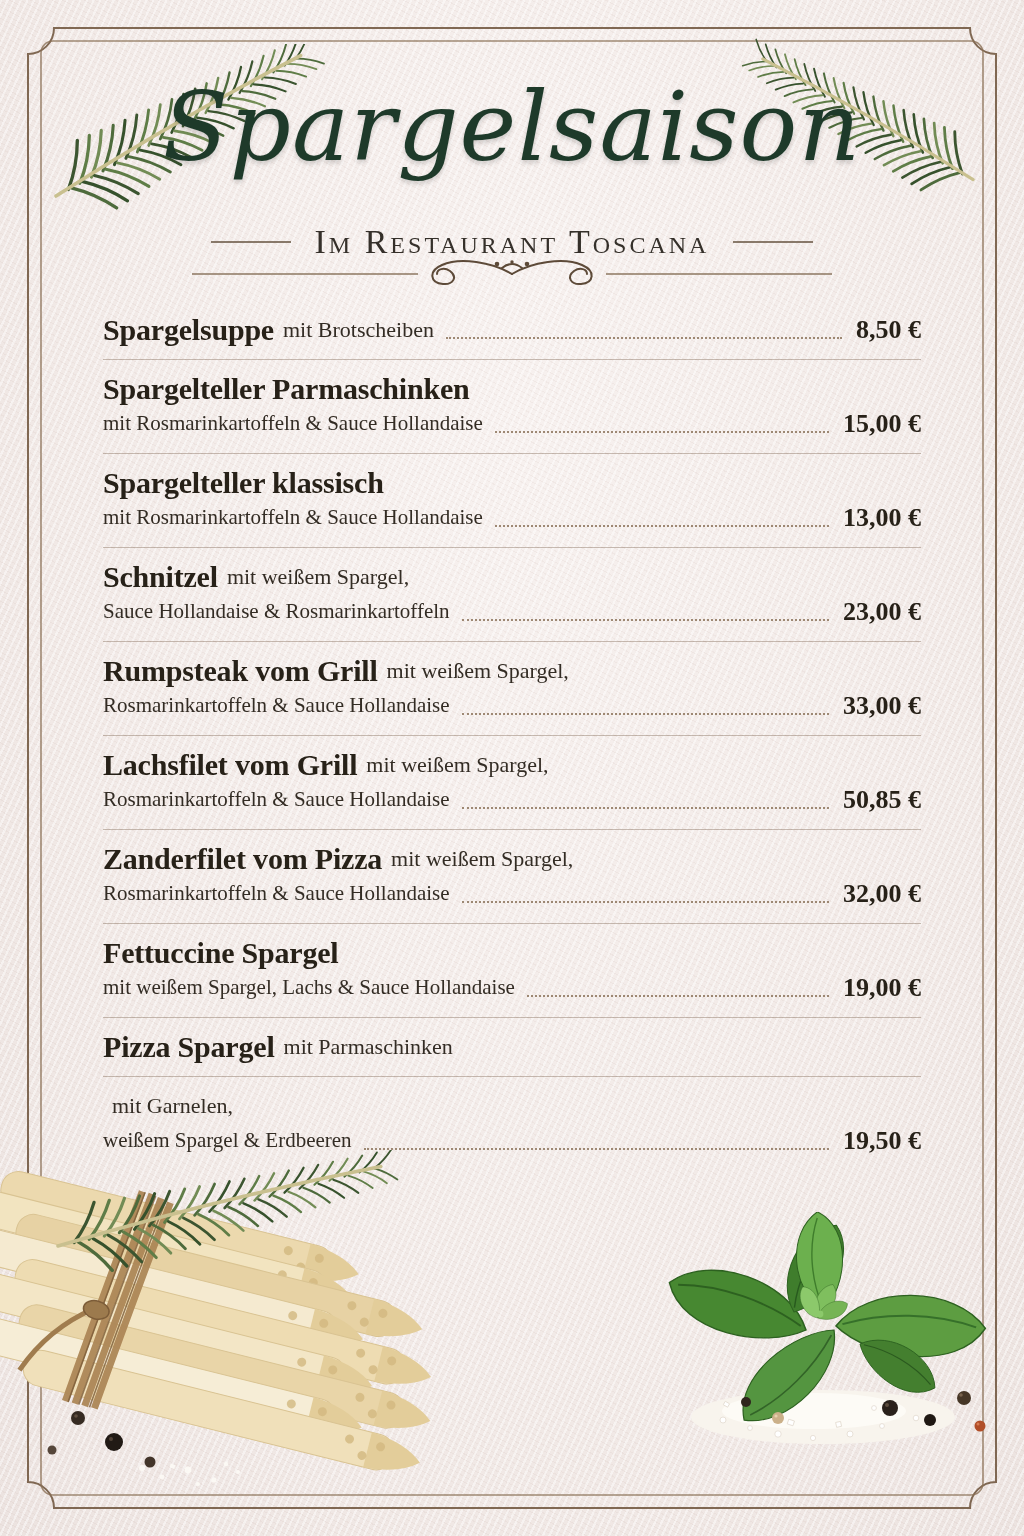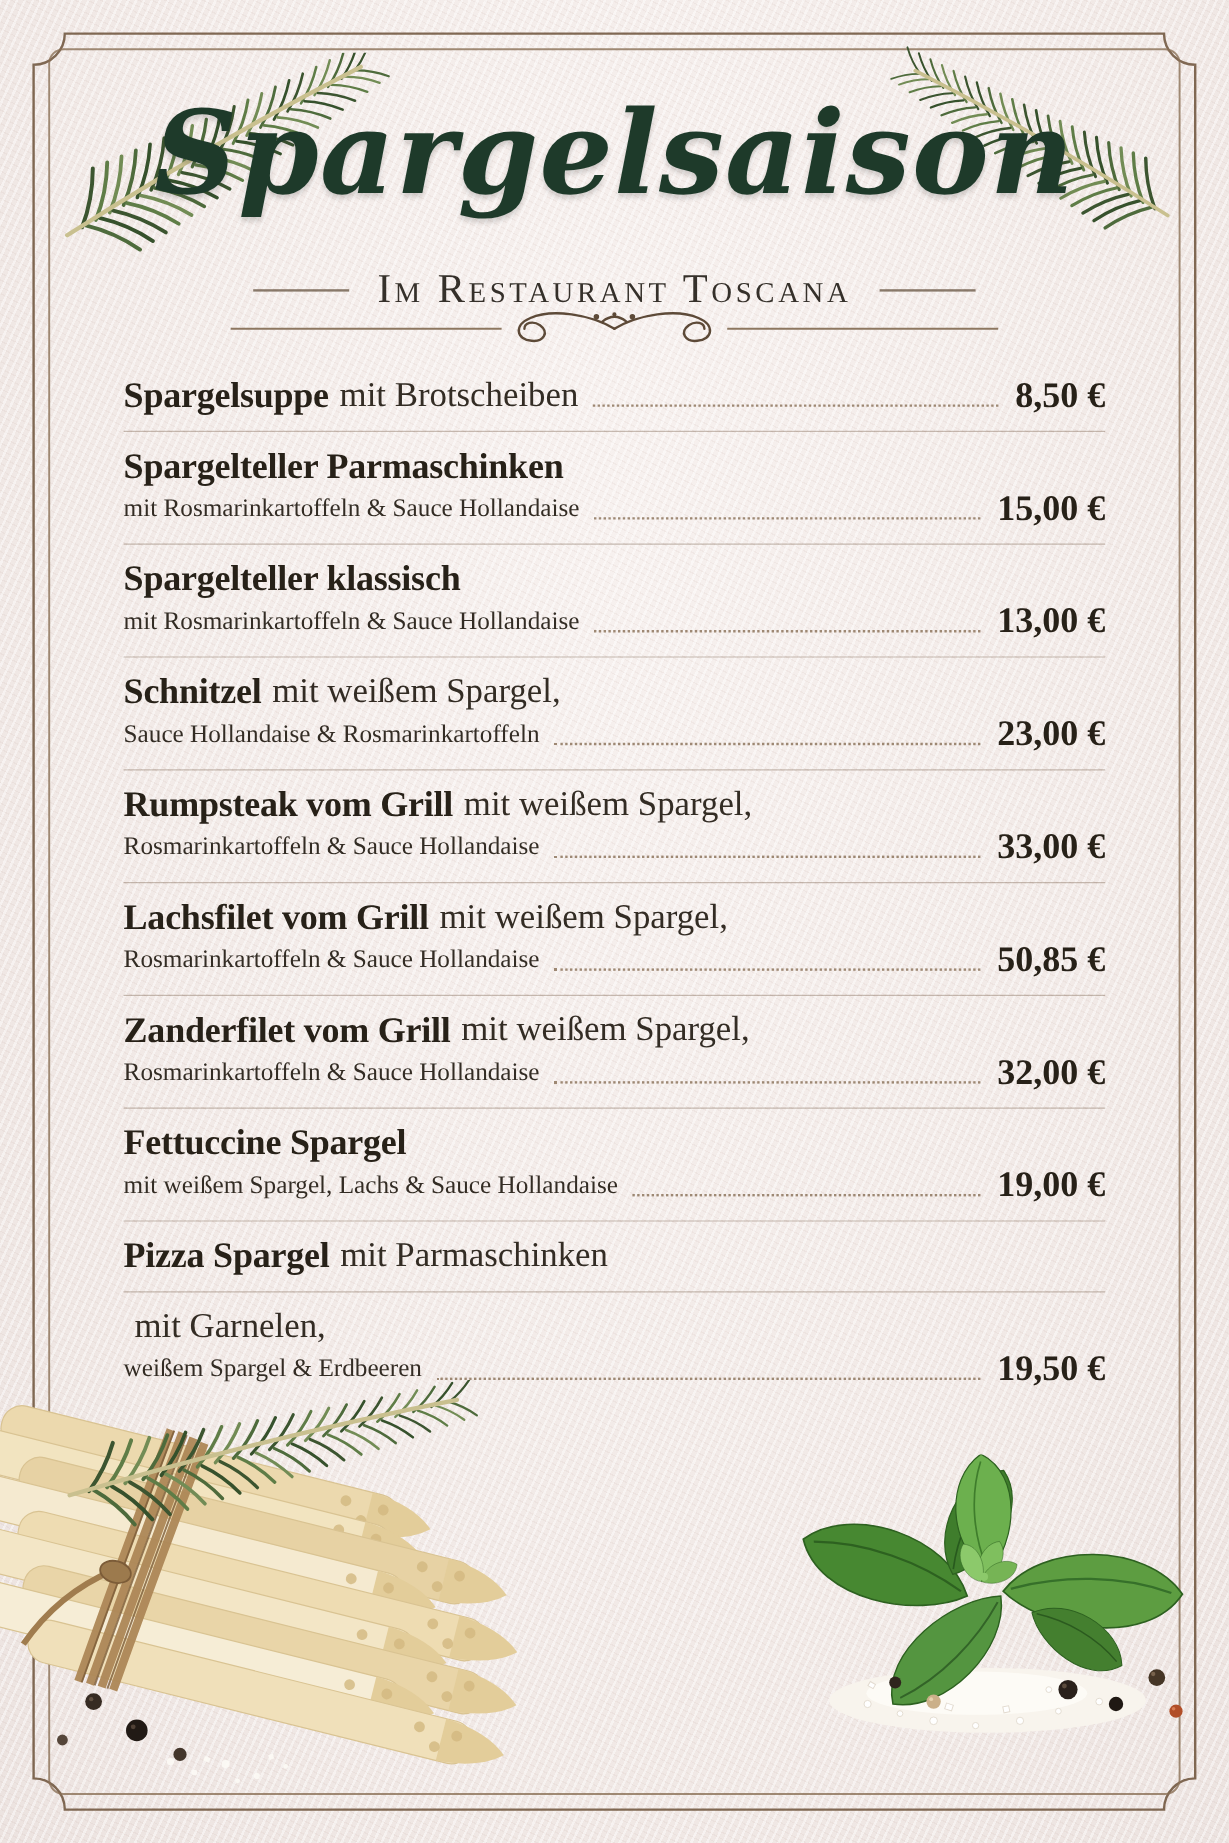--- a/index.html
+++ b/index.html
@@ -29,21 +29,21 @@
   .frame-svg{position:absolute;inset:0;pointer-events:none;}
 
   
   .sprig{position:absolute;}
   .sprig-left{left:48px;top:44px;width:300px;height:170px;}
   .sprig-right{left:722px;top:36px;width:258px;height:172px;transform:scaleX(-1);}
   .title{
     position:absolute;top:58px;left:0;width:100%;
     text-align:center;margin:0;
     font-family:"DejaVu Serif","Liberation Serif",serif;
-    font-style:italic;font-weight:700;
+    font-style:italic;font-weight:400;
     font-size:96px;line-height:1.45;
     letter-spacing:1px;
     color:var(--green);
     text-shadow:0 3px 4px rgba(40,40,40,.18);
   }
   .subtitle-row{
     position:absolute;top:223px;left:0;width:100%;
     display:flex;align-items:center;justify-content:center;gap:24px;
   }
   .subtitle-dash{width:80px;height:2px;background:#6d5b49;opacity:.8;}
@@ -56,28 +56,28 @@
   
   .menu{
     position:absolute;top:310px;left:103px;width:818px;
     color:var(--ink);
   }
   .menu-item{padding:11px 0 12px 0;}
   .menu-item + .menu-item{border-top:1px solid rgba(122,98,78,.40);}
   .menu-item:first-child{padding-top:2px;}
   .row{display:flex;align-items:center;}
   .item-name{font-weight:700;font-size:30px;line-height:35px;letter-spacing:-.2px;color:#272118;white-space:nowrap;}
-  .item-suffix{font-weight:400;font-size:29px;line-height:35px;color:#332c24;white-space:nowrap;margin-left:9px;}
+  .item-suffix{font-weight:400;font-size:22px;line-height:35px;color:#332c24;white-space:nowrap;margin-left:9px;}
   .item-desc{font-weight:400;font-size:21px;line-height:35px;color:#332c24;white-space:nowrap;}
   .leader{
     flex:1 1 auto;align-self:flex-end;
     border-bottom:2px dotted var(--leader);
     margin:0 14px 8px 12px;min-width:30px;opacity:.85;
   }
-  .price{font-weight:700;font-size:30px;line-height:35px;color:#272118;white-space:nowrap;}
+  .price{font-weight:700;font-size:26px;line-height:35px;color:#272118;white-space:nowrap;}
 
   
   .asparagus-svg{position:absolute;left:-8px;top:1150px;width:580px;height:345px;}
   .basil-svg{position:absolute;left:628px;top:1212px;width:392px;height:252px;}
 </style>
 </head>
 <body>
 
 <div class="page">
 
@@ -275,21 +275,21 @@
       </div>
       <div class="row row2">
         <span class="item-desc">Rosmarinkartoffeln &amp; Sauce Hollandaise</span>
         <span class="leader"></span>
         <span class="price">50,85 €</span>
       </div>
     </div>
 
     <div class="menu-item">
       <div class="row row1">
-        <span class="item-name">Zanderfilet vom Grill</span>
+        <span class="item-name">Zanderfilet vom Pizza</span>
         <span class="item-suffix">mit weißem Spargel,</span>
 
       </div>
       <div class="row row2">
         <span class="item-desc">Rosmarinkartoffeln &amp; Sauce Hollandaise</span>
         <span class="leader"></span>
         <span class="price">32,00 €</span>
       </div>
     </div>
 

